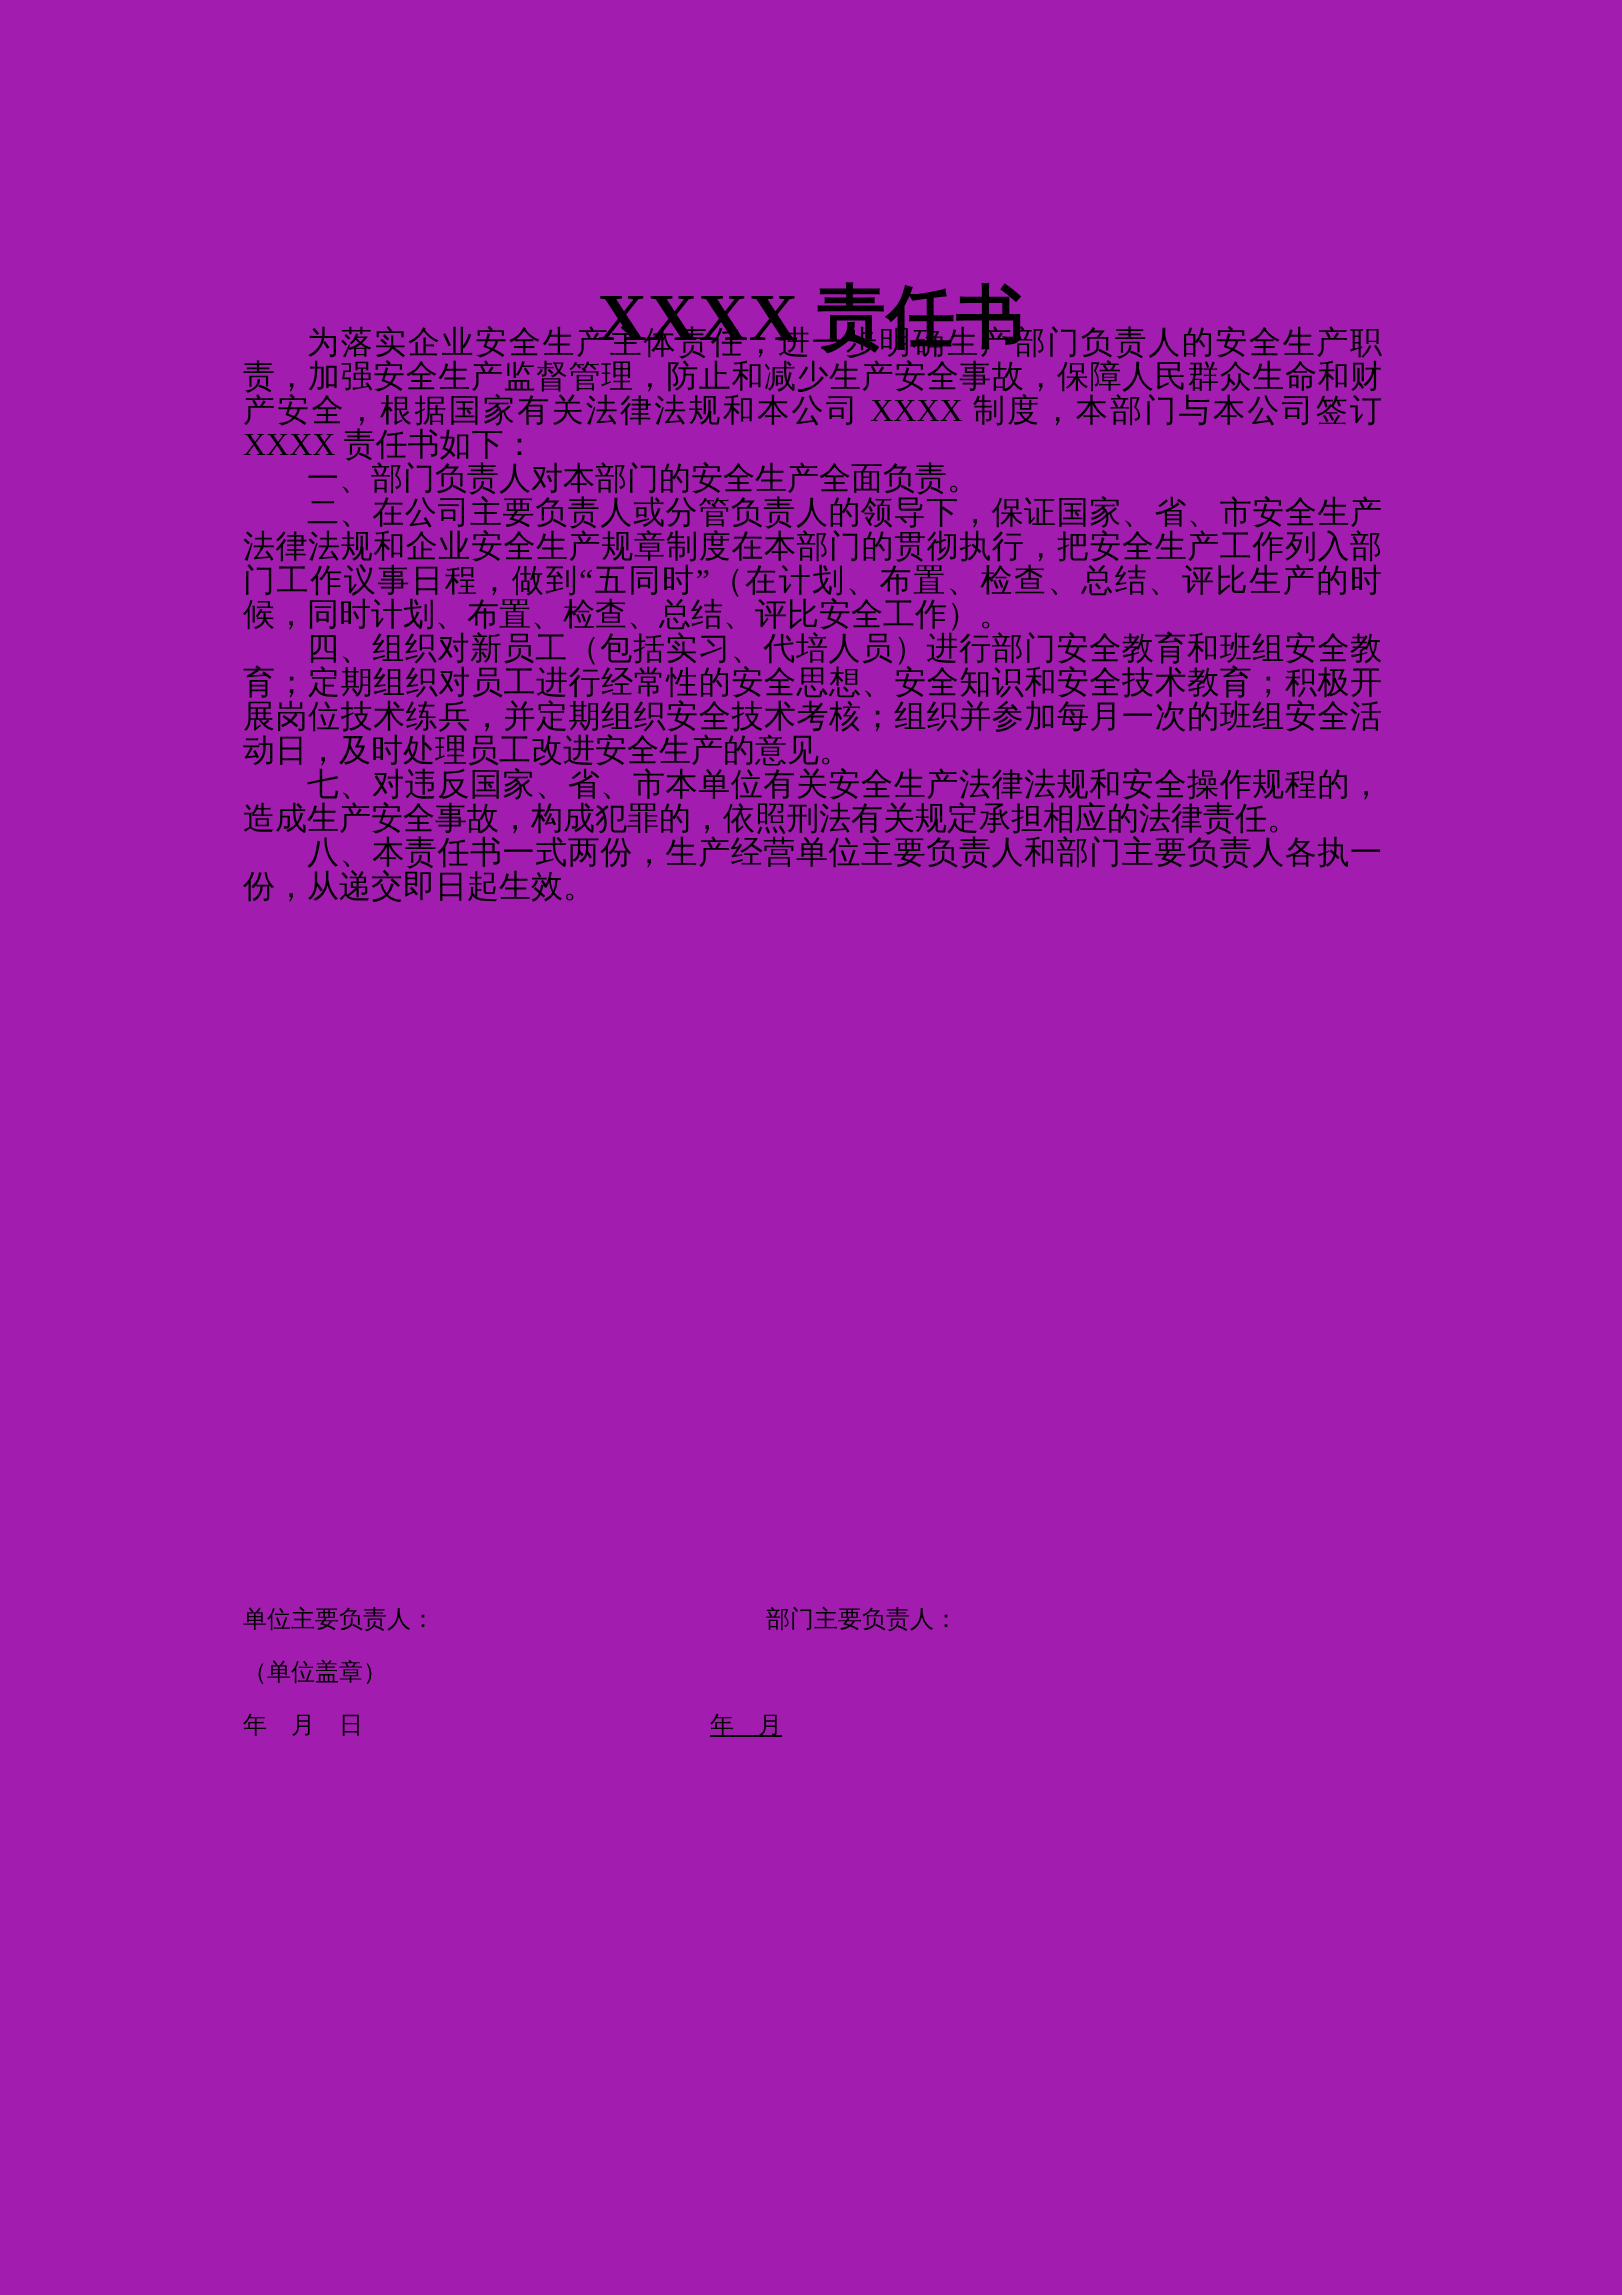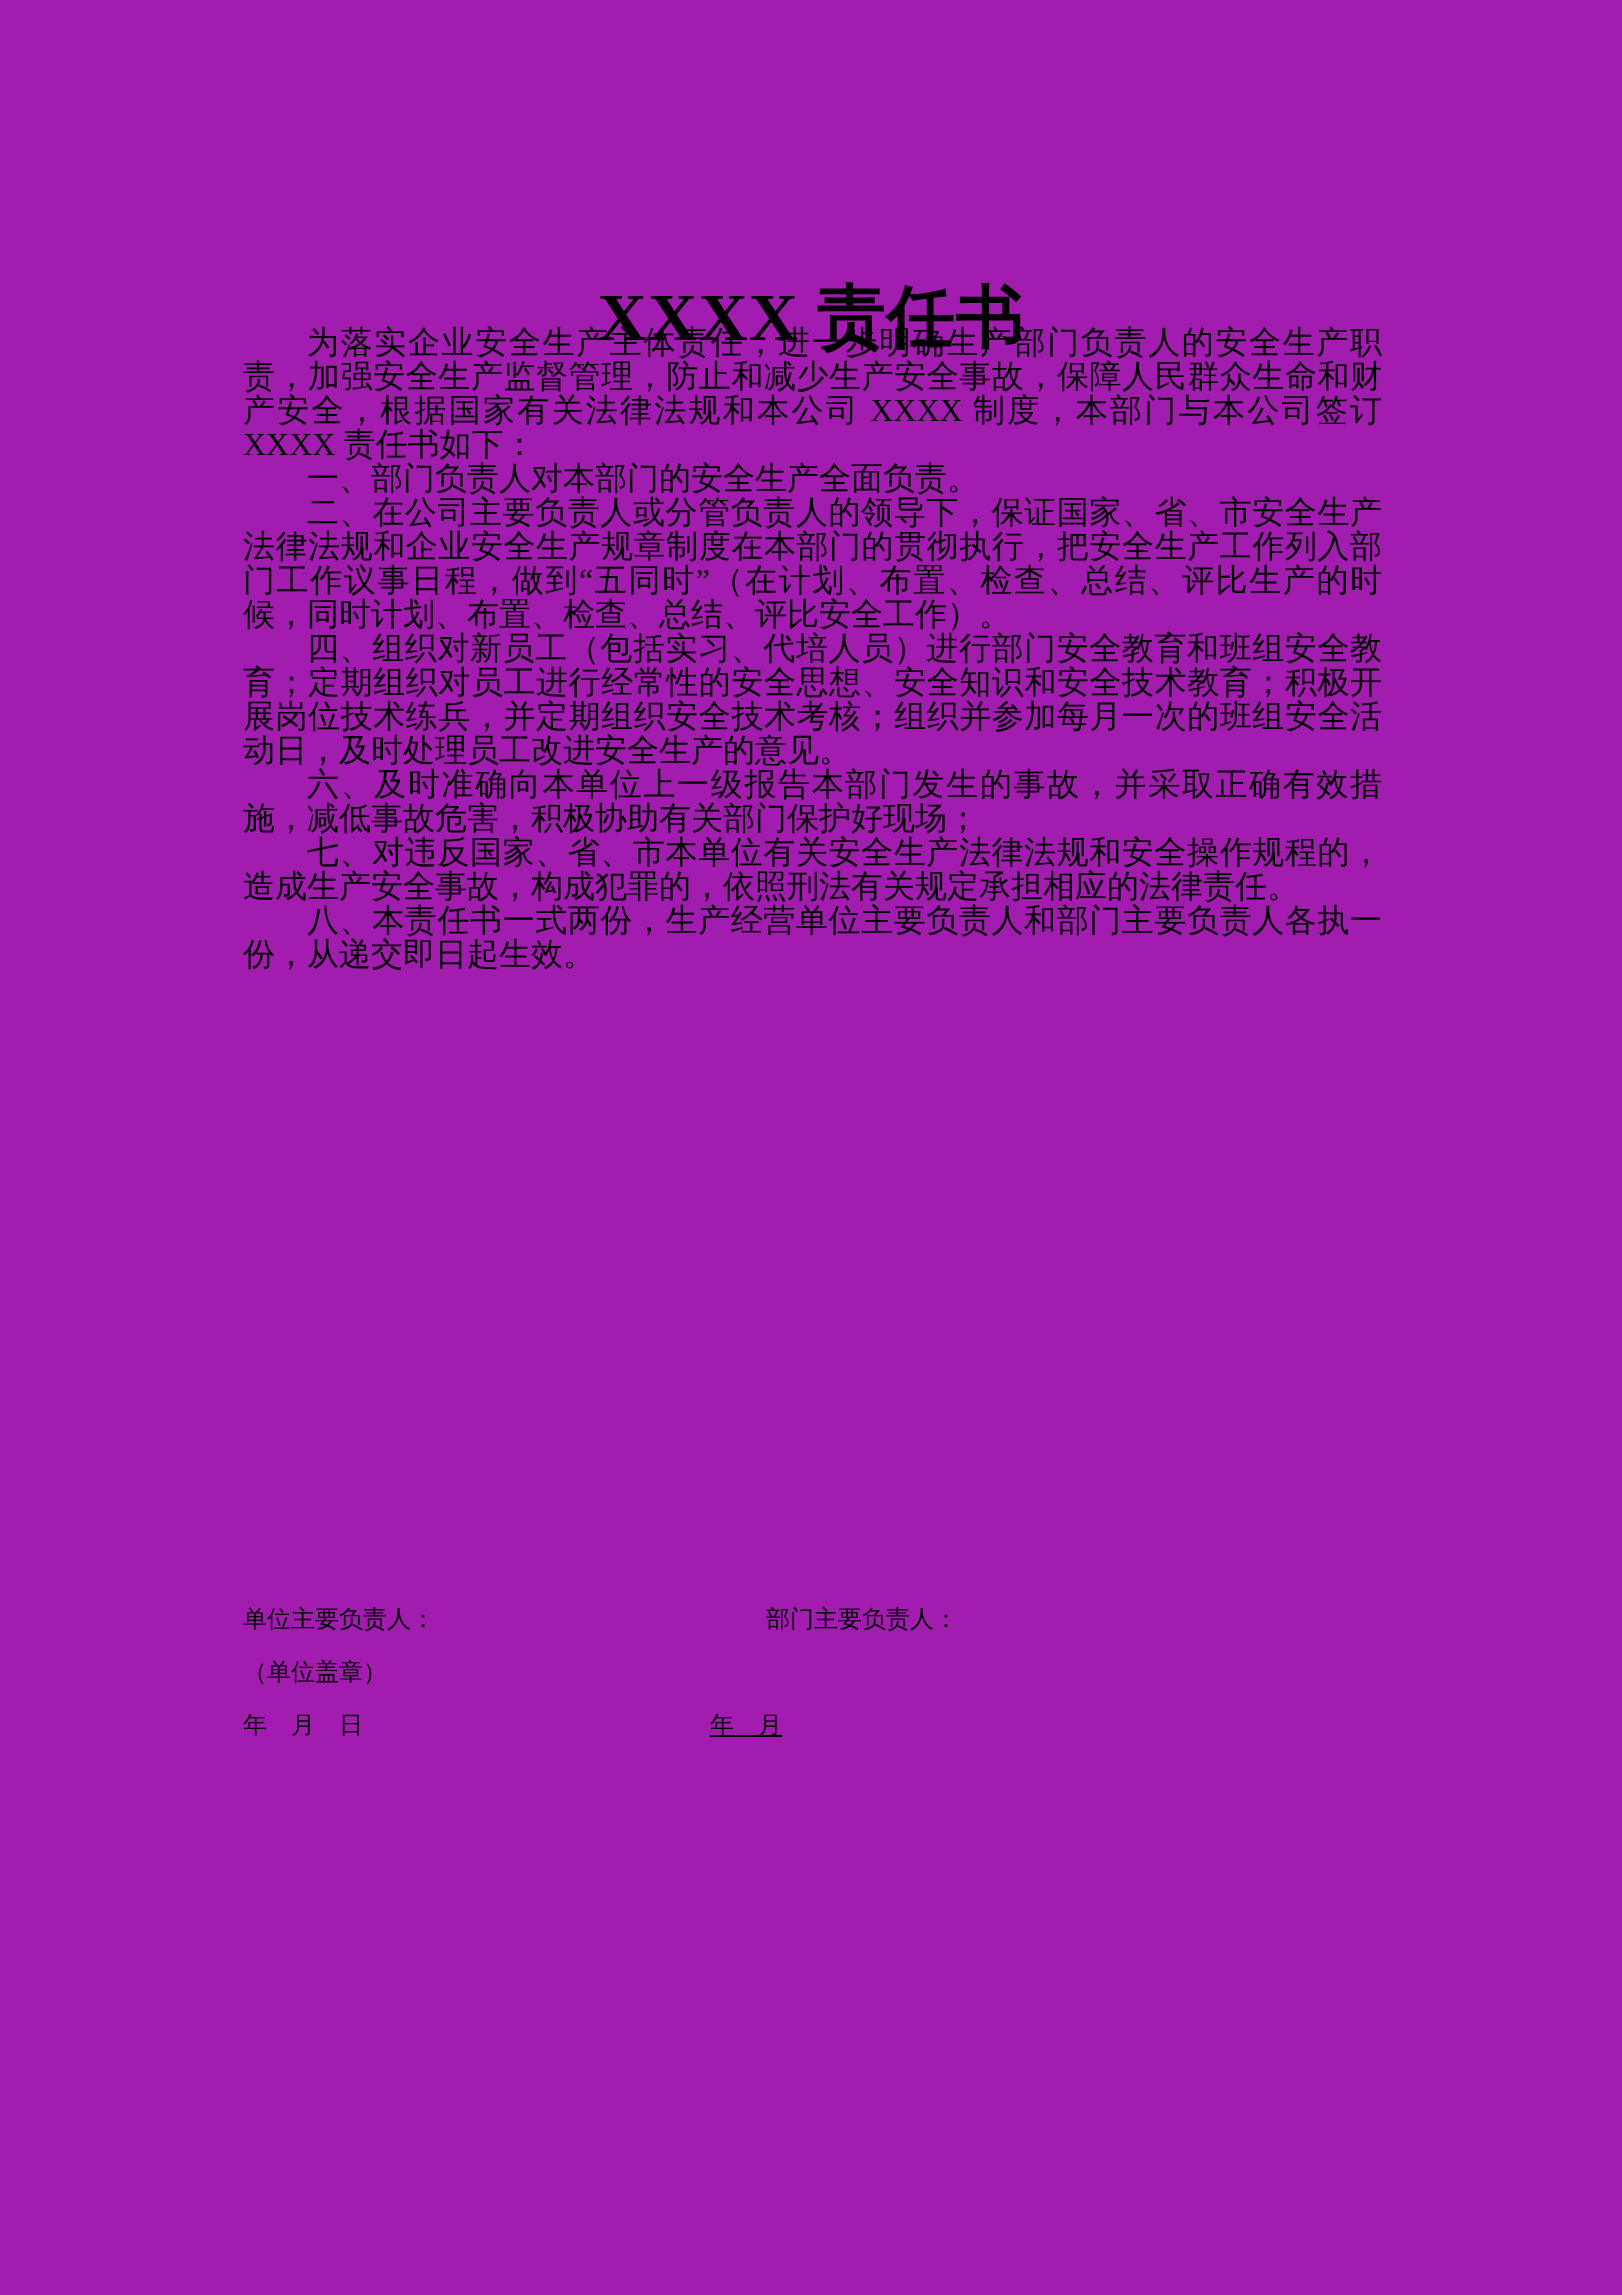--- a/index.html
+++ b/index.html
@@ -78,21 +78,20 @@
 
 <div class="page">
 
   <h1 class="doc-title">XXXX 责任书</h1>
 
   <div class="doc-body">
     <p>为落实企业安全生产主体责任，进一步明确生产部门负责人的安全生产职责，加强安全生产监督管理，防止和减少生产安全事故，保障人民群众生命和财产安全，根据国家有关法律法规和本公司 XXXX 制度，本部门与本公司签订 XXXX 责任书如下：</p>
     <p>一、部门负责人对本部门的安全生产全面负责。</p>
     <p>二、在公司主要负责人或分管负责人的领导下，保证国家、省、市安全生产法律法规和企业安全生产规章制度在本部门的贯彻执行，把安全生产工作列入部门工作议事日程，做到“五同时”（在计划、布置、检查、总结、评比生产的时候，同时计划、布置、检查、总结、评比安全工作）。</p>
     <p>四、组织对新员工（包括实习、代培人员）进行部门安全教育和班组安全教育；定期组织对员工进行经常性的安全思想、安全知识和安全技术教育；积极开展岗位技术练兵，并定期组织安全技术考核；组织并参加每月一次的班组安全活动日，及时处理员工改进安全生产的意见。</p>
-    <p>六、及时准确向本单位上一级报告本部门发生的事故，并采取正确有效措施，减低事故危害，积极协助有关部门保护好现场；</p>
     <p>七、对违反国家、省、市本单位有关安全生产法律法规和安全操作规程的，造成生产安全事故，构成犯罪的，依照刑法有关规定承担相应的法律责任。</p>
     <p>八、本责任书一式两份，生产经营单位主要负责人和部门主要负责人各执一份，从递交即日起生效。</p>
   </div>
 
   <div class="signature-block">
     <div class="sig-row">
       <span class="sig-left">单位主要负责人：</span>
       <span class="sig-right-label">部门主要负责人：</span>
     </div>
     <div class="sig-row">

